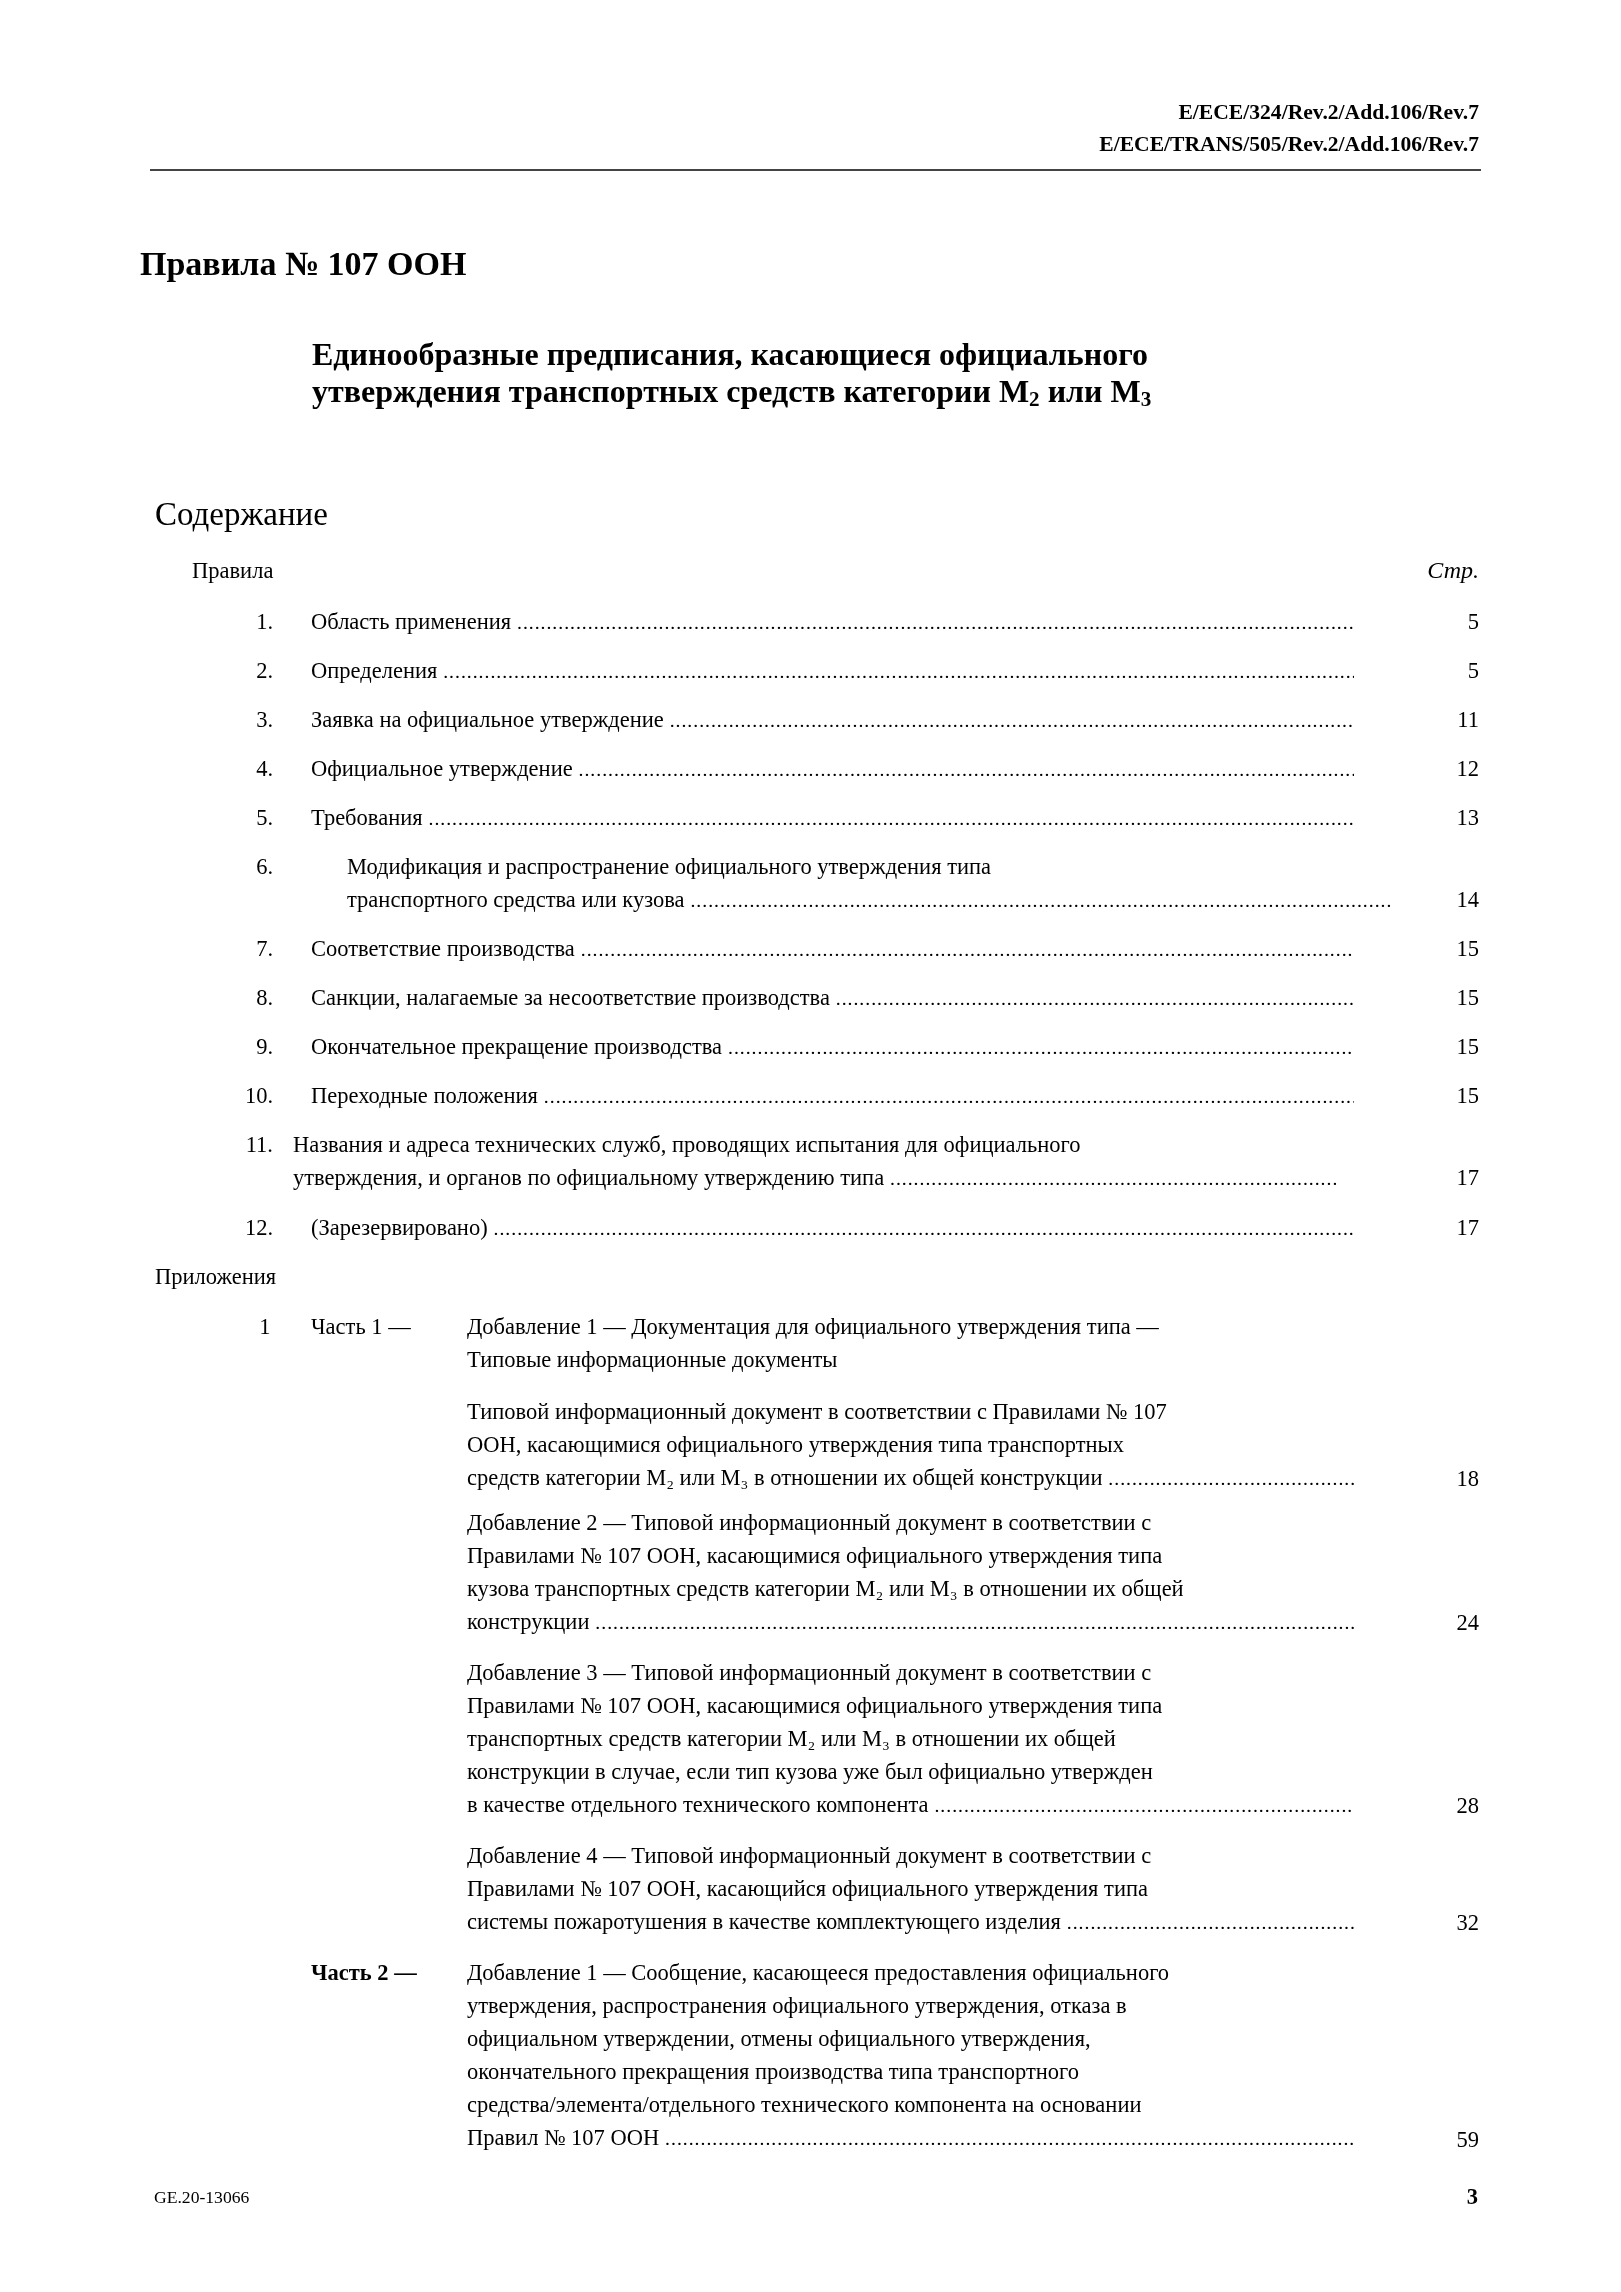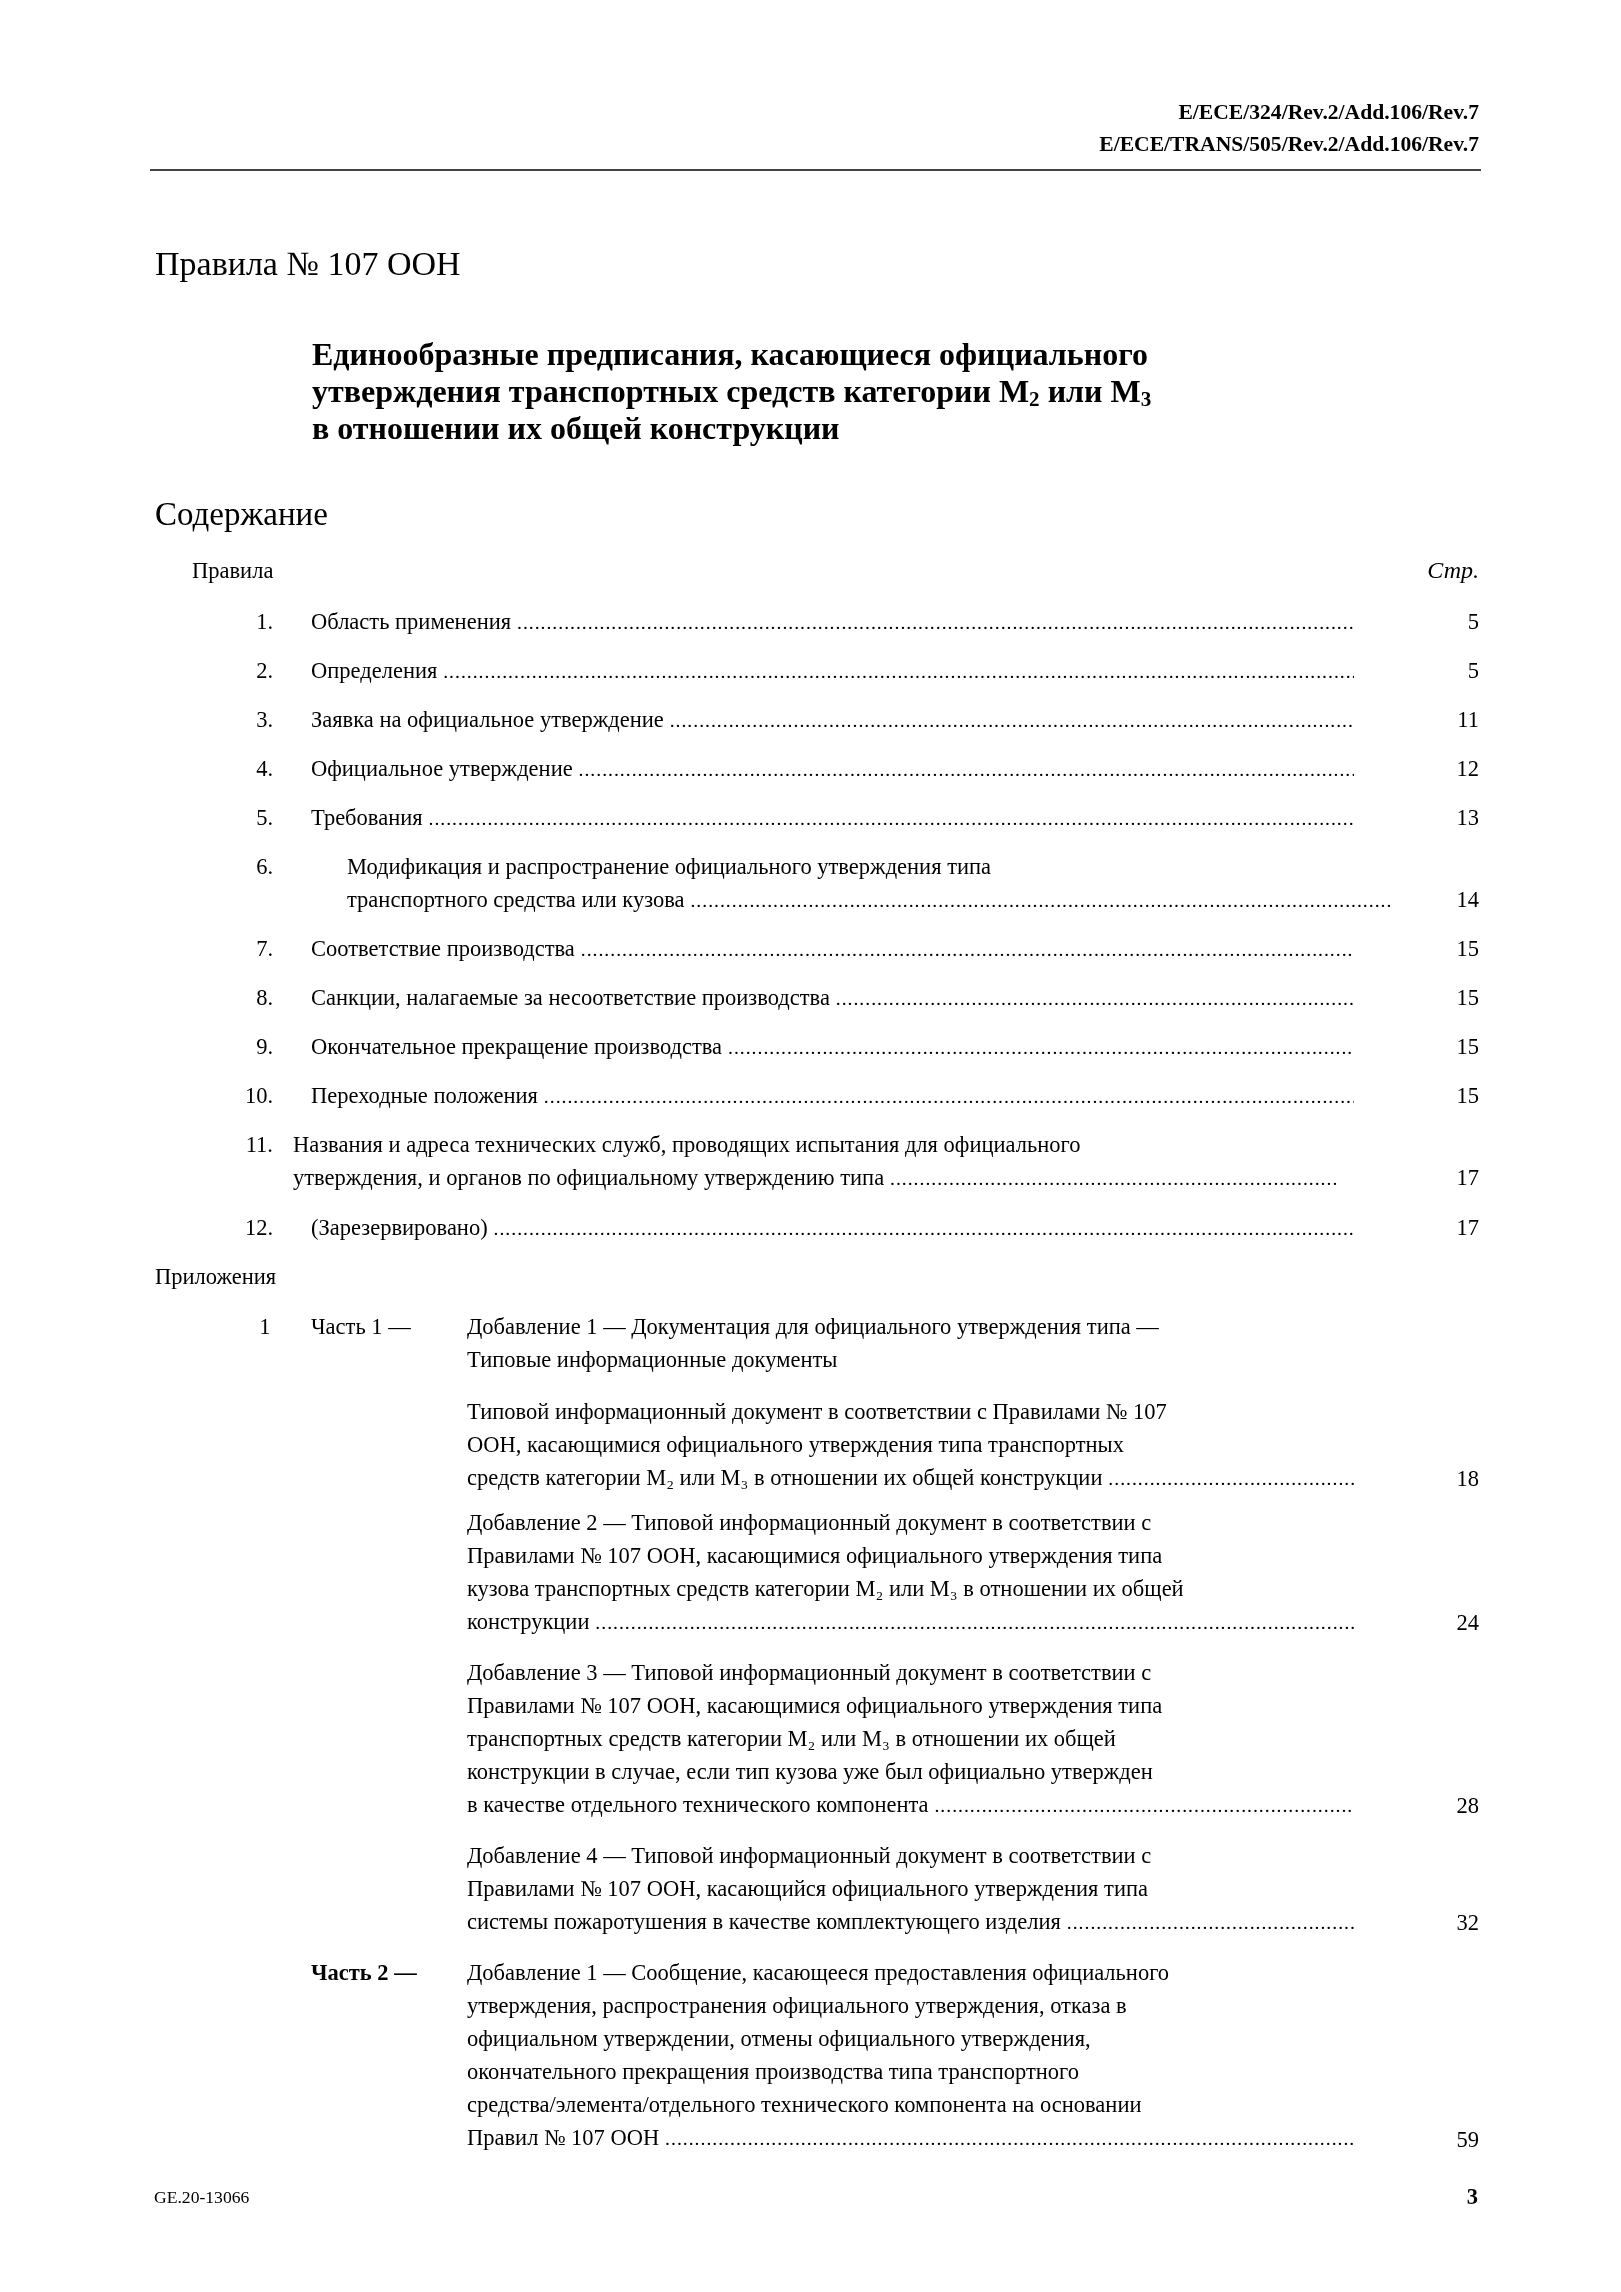--- a/index.html
+++ b/index.html
@@ -33,24 +33,24 @@
     .header-rule {
       position: absolute;
       left: 150px;
       width: 1331px;
       top: 169px;
       height: 0;
       border-top: 2px solid #444;
     }
     .reg-title {
       position: absolute;
-      left: 155px;
+      left: 140px;
       top: 242px;
       font-size: 34px;
-      font-weight: normal;
+      font-weight: bold;
       margin: 0;
       line-height: 43px;
     }
     .reg-subtitle {
       position: absolute;
       left: 312px;
       top: 336px;
       font-size: 32px;
       font-weight: bold;
       line-height: 37px;
@@ -155,21 +155,20 @@
     <div>E/ECE/324/Rev.2/Add.106/Rev.7</div>
     <div>E/ECE/TRANS/505/Rev.2/Add.106/Rev.7</div>
   </div>
   <div class="header-rule"></div>
 
   <h1 class="reg-title">Правила № 107 ООН</h1>
 
   <h2 class="reg-subtitle">
     <span class="line">Единообразные предписания, касающиеся официального</span>
     <span class="line"><span>утверждения транспортных средств категории M</span><sub>2</sub><span> или M</span><sub>3</sub></span>
-    <span class="line">в отношении их общей конструкции</span>
   </h2>
 
   <h2 class="contents-heading">Содержание</h2>
 
   <div class="section-label" style="left:192px; top:556px;">Правила</div>
   <div class="page-col-label">Стр.</div>
 
   <div id="toc-rules">
       <div class="toc-row" style="top: 605px;">
         <div class="toc-num" style="left: 214px;">1.</div>

